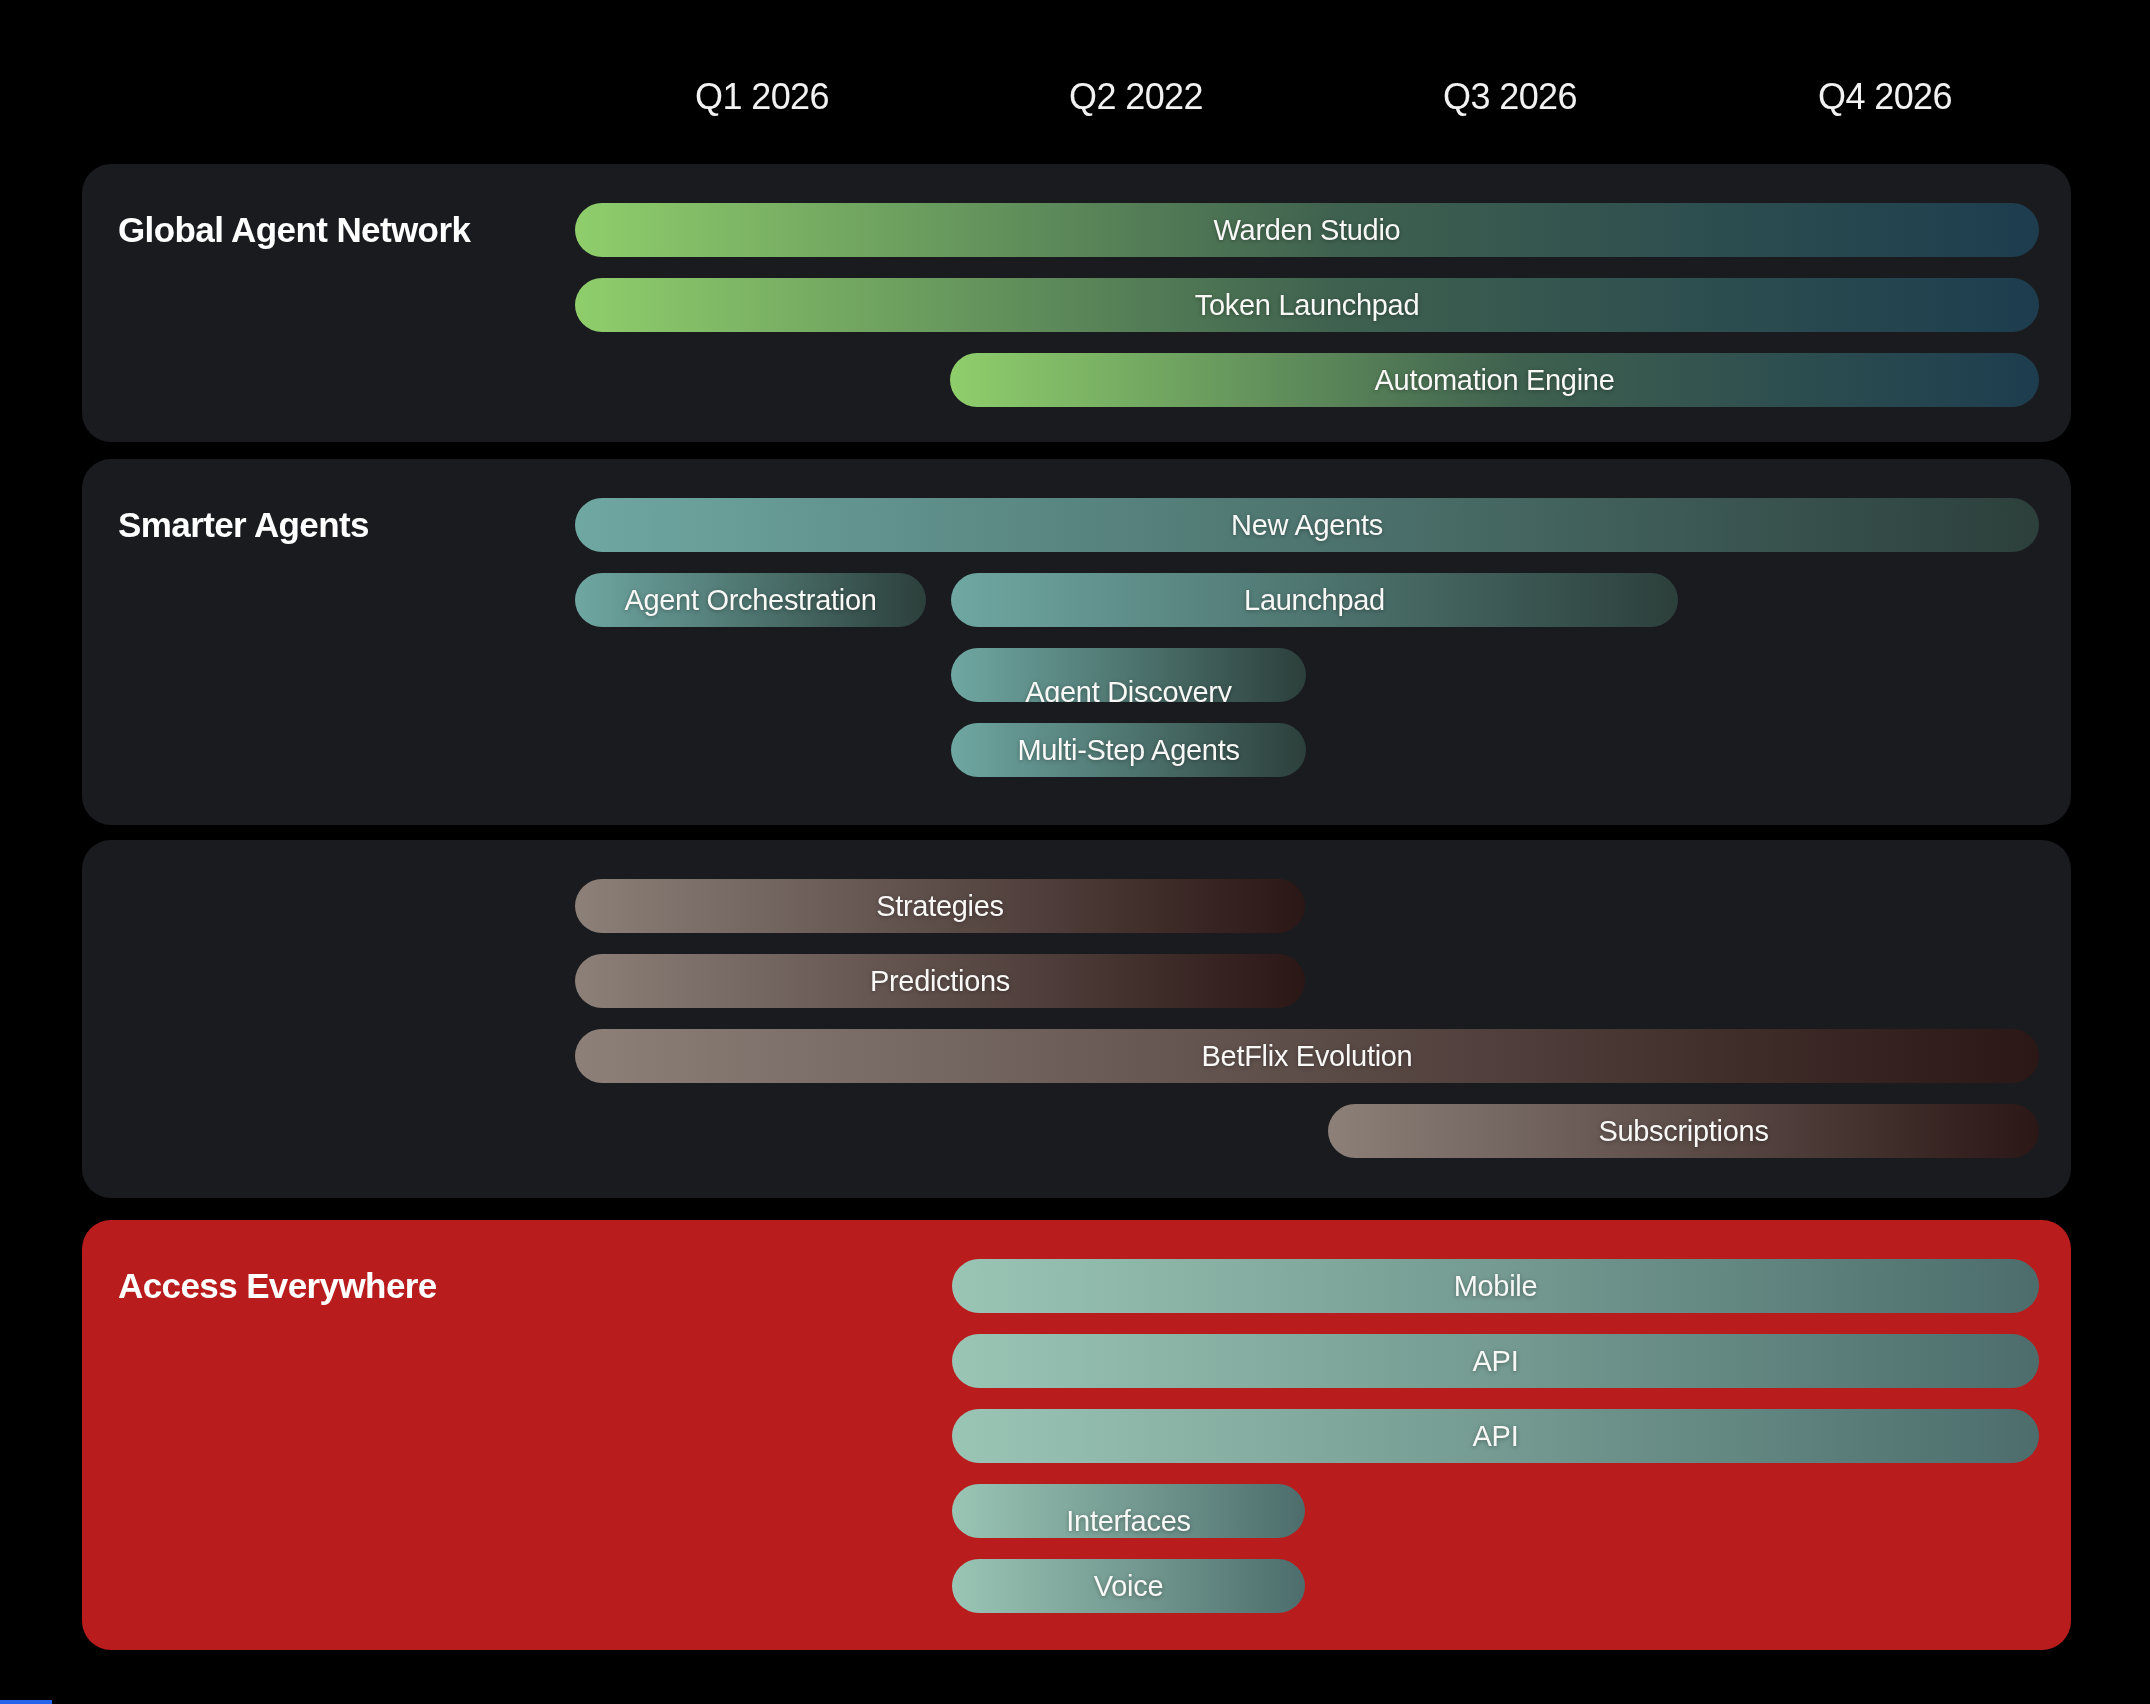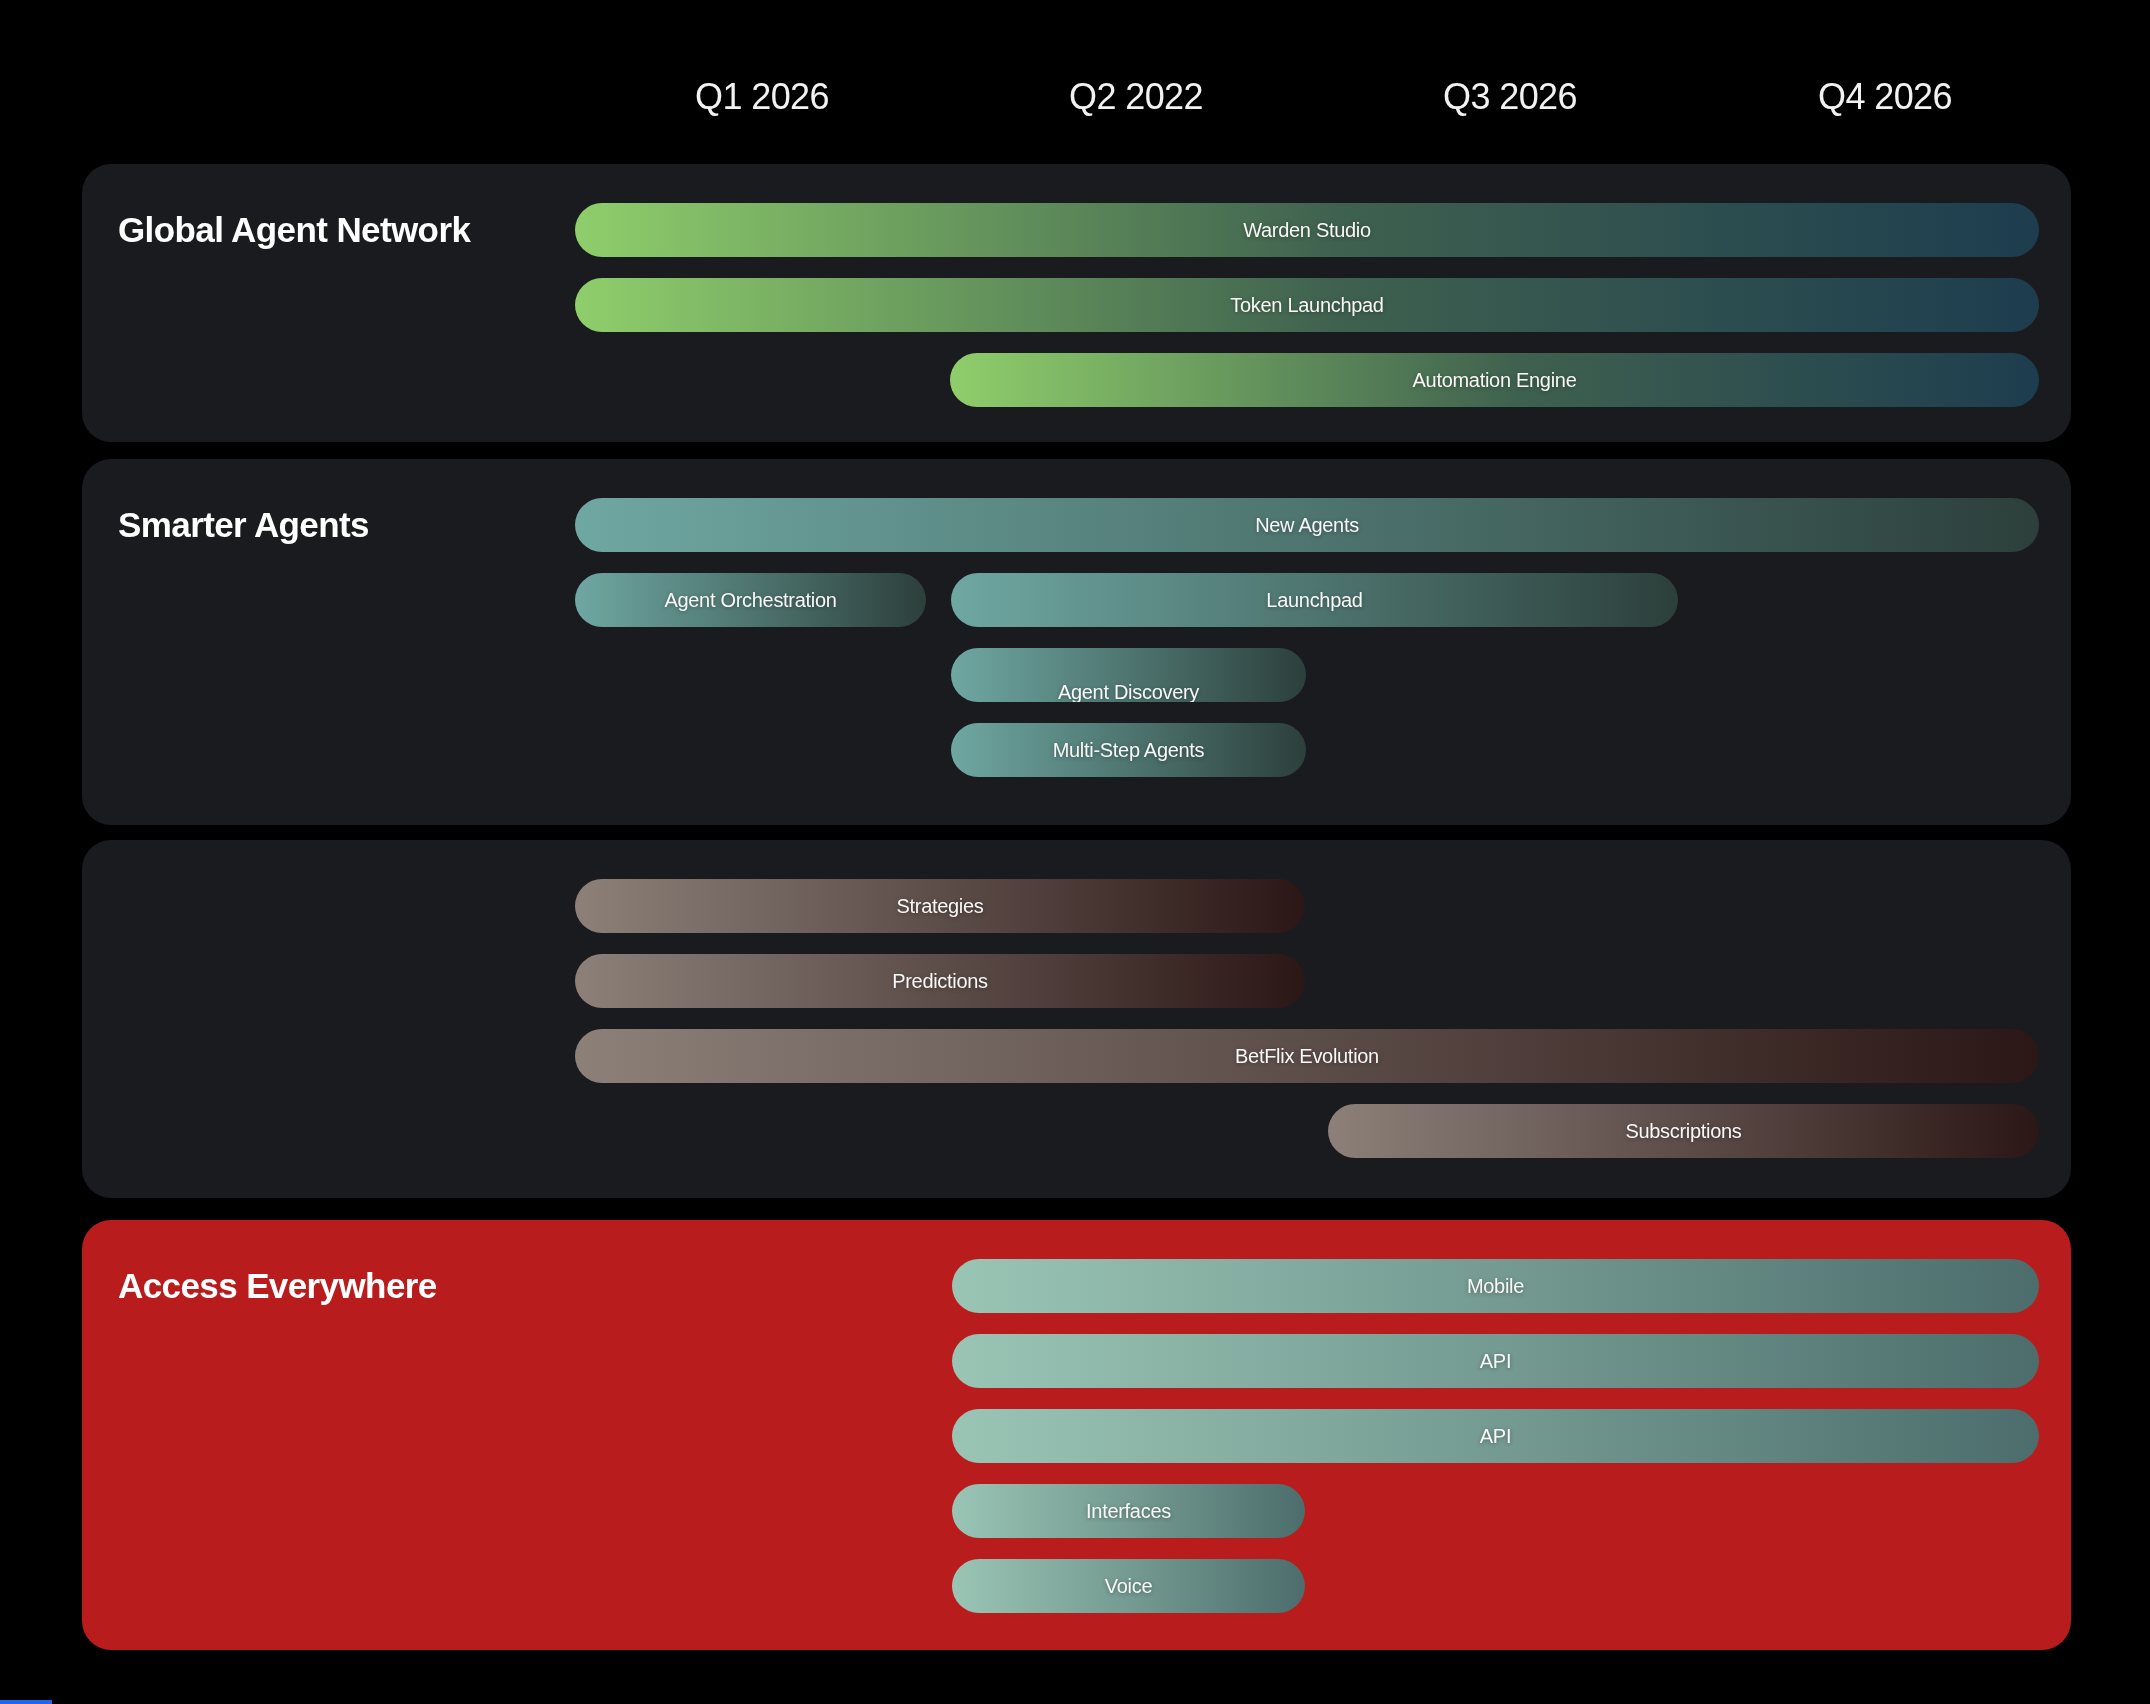--- a/index.html
+++ b/index.html
@@ -6,21 +6,21 @@
   body{width:2151px;height:1705px;position:relative;overflow:hidden;
        font-family:"Liberation Sans",sans-serif;}
   .page{position:absolute;inset:0;}
   .q-label{position:absolute;top:80px;transform:translateX(-50%);
            font-size:36px;line-height:34px;color:#F2F2F2;letter-spacing:-0.6px;white-space:nowrap;}
   .card{position:absolute;left:82px;width:1989px;background:#191B1E;border-radius:29px;}
   .section-title{position:absolute;left:36px;height:54px;display:flex;align-items:center;
                  font-size:35px;font-weight:700;color:#FFFFFF;letter-spacing:-0.6px;white-space:nowrap;}
   .bar{position:absolute;height:54px;border-radius:27.4px;display:flex;align-items:center;
        justify-content:center;overflow:hidden;}
-  .bar-label{font-size:20px;color:#F8F8F6;letter-spacing:-0.3px;white-space:nowrap;
+  .bar-label{font-size:29px;color:#F8F8F6;letter-spacing:-0.3px;white-space:nowrap;
              text-shadow:0 1.1px 4.5px rgba(0,0,0,0.35);}
   .blue-artifact{position:absolute;left:0;bottom:0;width:52px;height:5px;background:#2563EB;}
 </style>
 </head>
 <body>
 
 <div class="page" style="background: rgb(0, 0, 0);">
   <div id="timeline-header">
       <div class="q-label" style="left: 762px; color: rgb(242, 242, 242);">Q1 2026</div>
       <div class="q-label" style="left: 1136px; color: rgb(242, 242, 242);">Q2 2022</div>
@@ -76,21 +76,21 @@
         <div class="section-title" style="top: 39px; color: rgb(255, 255, 255);">Access Everywhere</div>
         <div class="bar" style="top: 39px; left: 870px; width: 1087px; background: linear-gradient(90deg, rgb(154, 197, 181) 0%, rgb(115, 153, 144) 52%, rgb(76, 109, 108) 100%);">
           <span class="bar-label" style="color: rgb(248, 248, 246);">Mobile</span>
         </div>
         <div class="bar" style="top: 114px; left: 870px; width: 1087px; background: linear-gradient(90deg, rgb(154, 197, 181) 0%, rgb(115, 153, 144) 52%, rgb(76, 109, 108) 100%);">
           <span class="bar-label" style="color: rgb(248, 248, 246);">API</span>
         </div>
         <div class="bar" style="top: 189px; left: 870px; width: 1087px; background: linear-gradient(90deg, rgb(154, 197, 181) 0%, rgb(115, 153, 144) 52%, rgb(76, 109, 108) 100%);">
           <span class="bar-label" style="color: rgb(248, 248, 246);">API</span>
         </div>
-        <div class="bar" style="top: 264px; left: 870px; width: 353px; background: linear-gradient(90deg, rgb(154, 197, 181) 0%, rgb(115, 153, 144) 52%, rgb(76, 109, 108) 100%);">
+        <div class="bar" style="top: 264px; left: 870px; width: 353px; background: linear-gradient(90deg, rgb(154, 197, 181) 0%, rgb(115, 153, 144) 52%, rgb(76, 109, 108) 100%); align-items: flex-end;">
           <span class="bar-label" style="color: rgb(248, 248, 246);">Interfaces</span>
         </div>
         <div class="bar" style="top: 339px; left: 870px; width: 353px; background: linear-gradient(90deg, rgb(154, 197, 181) 0%, rgb(115, 153, 144) 52%, rgb(76, 109, 108) 100%);">
           <span class="bar-label" style="color: rgb(248, 248, 246);">Voice</span>
         </div>
       </div>
     </div>
   <div class="blue-artifact" style="background: rgb(37, 99, 235);"></div>
 </div>
 

